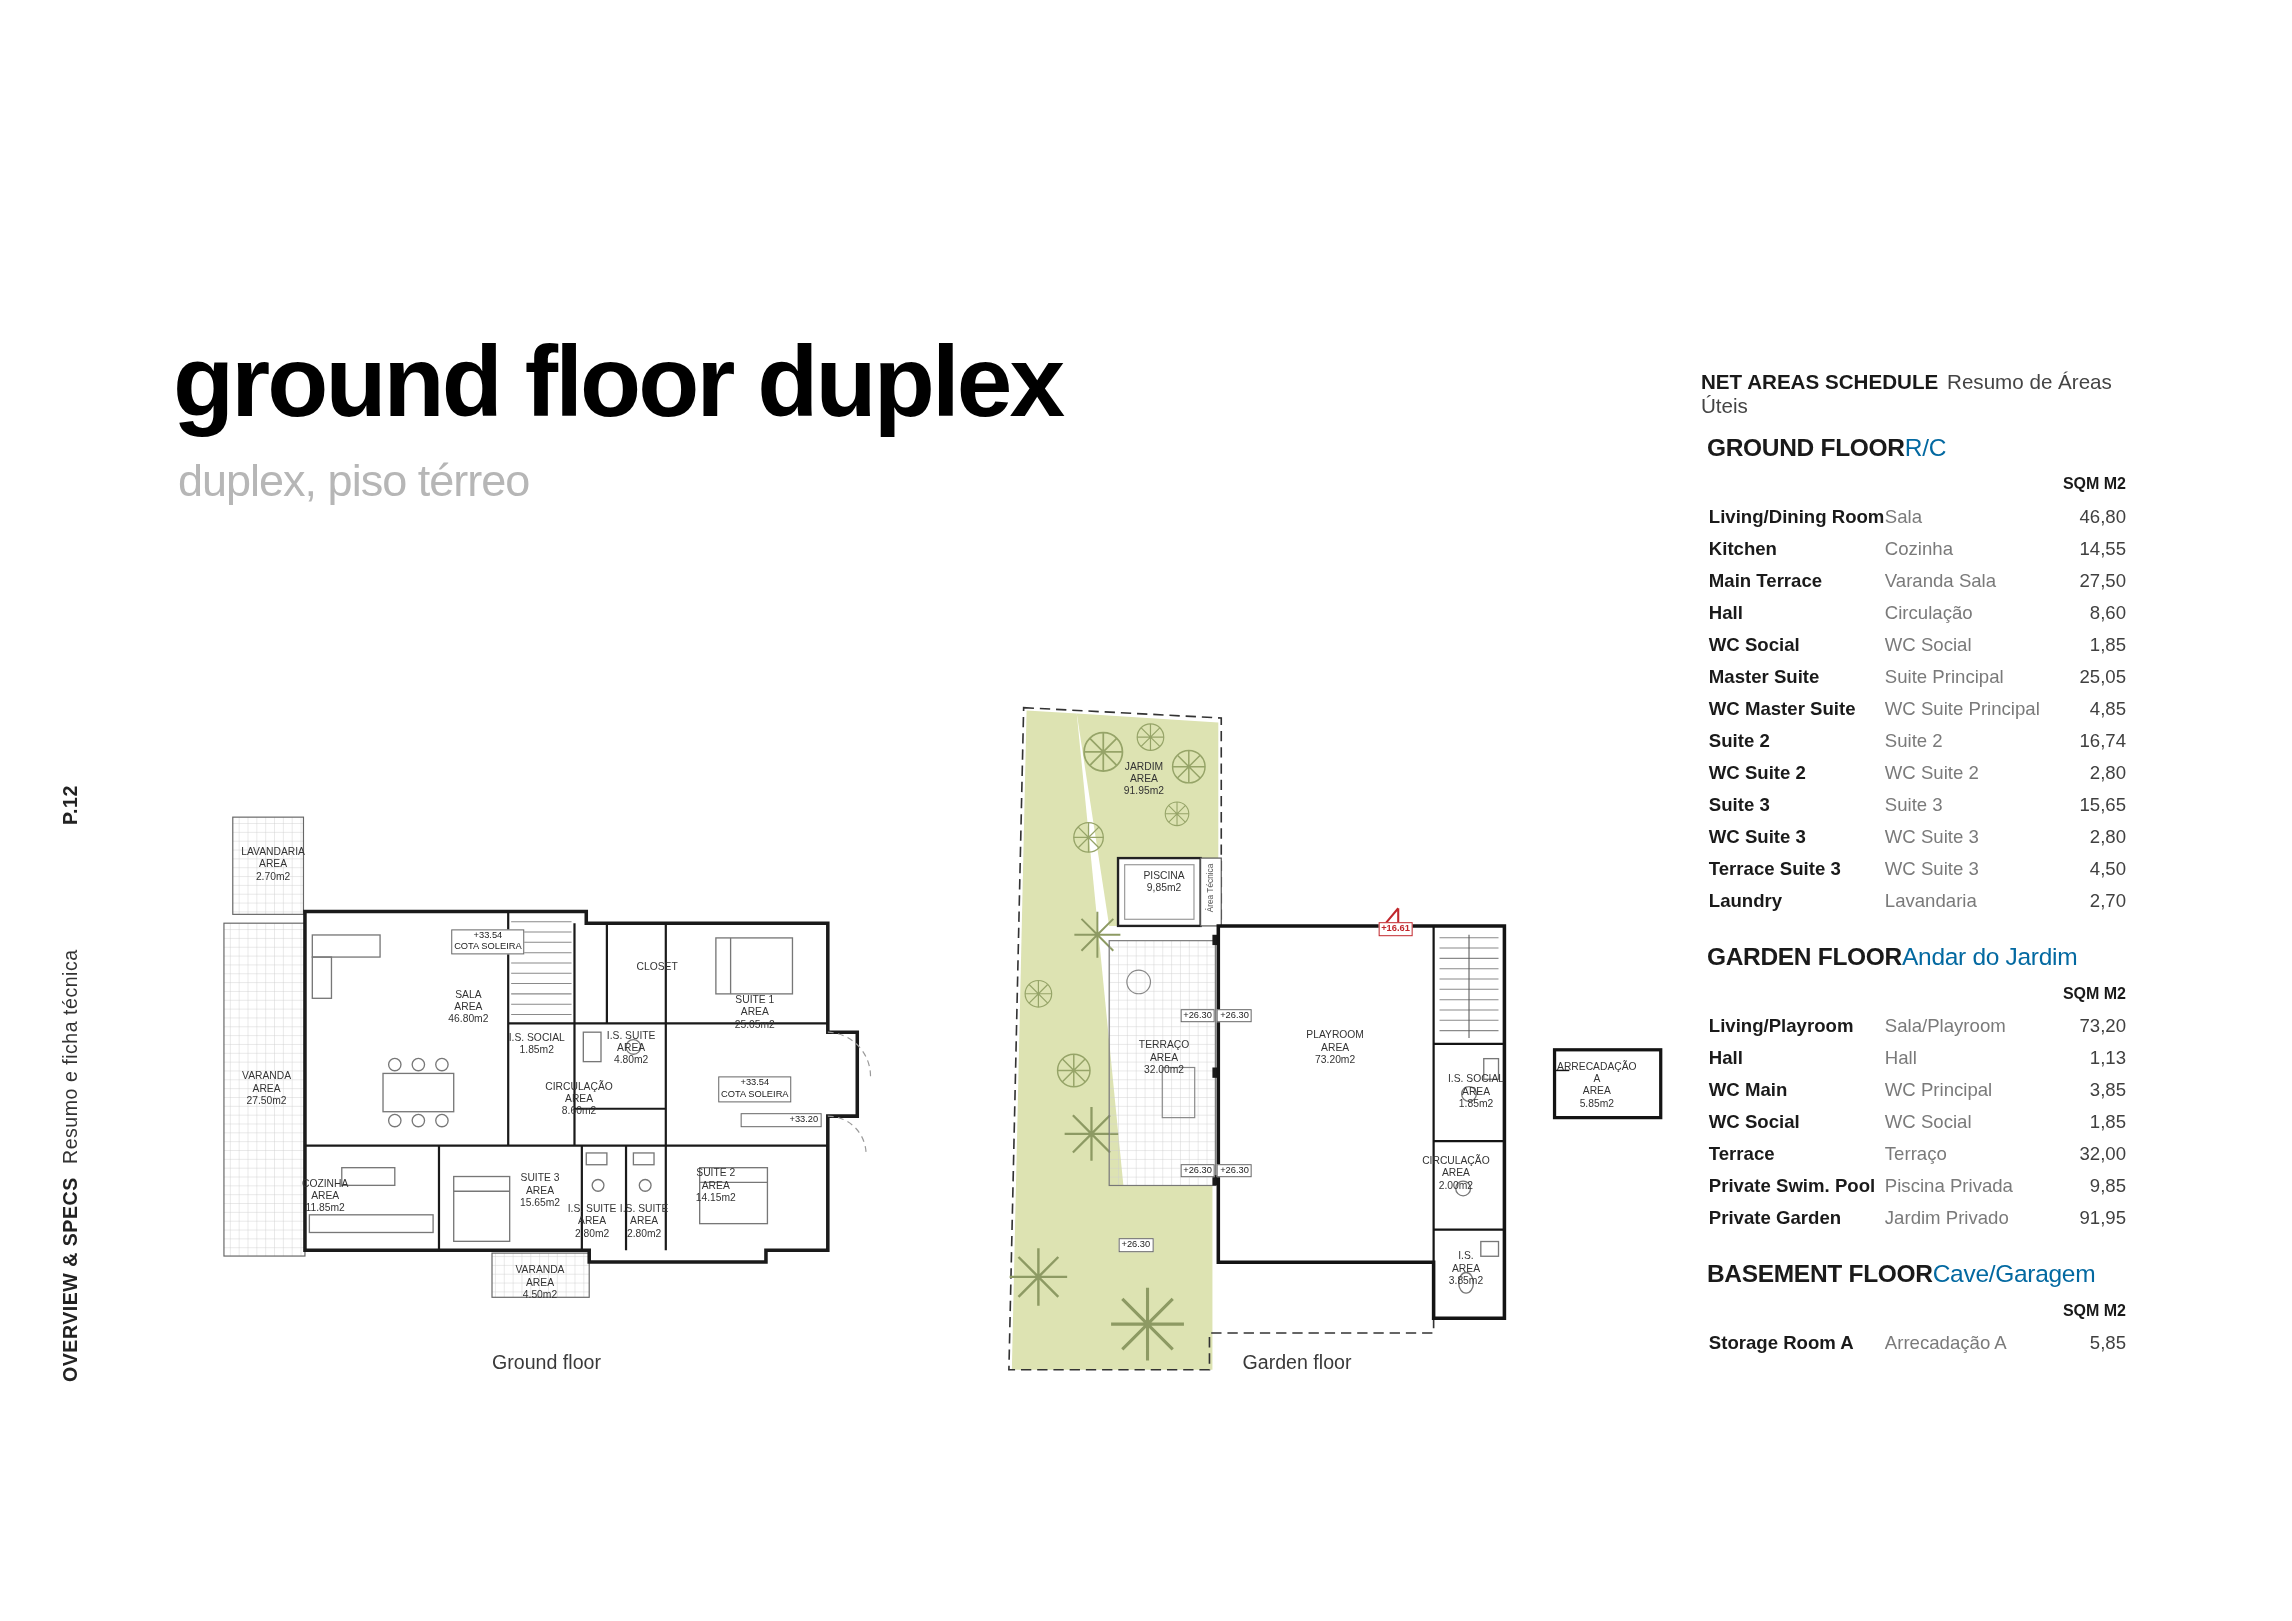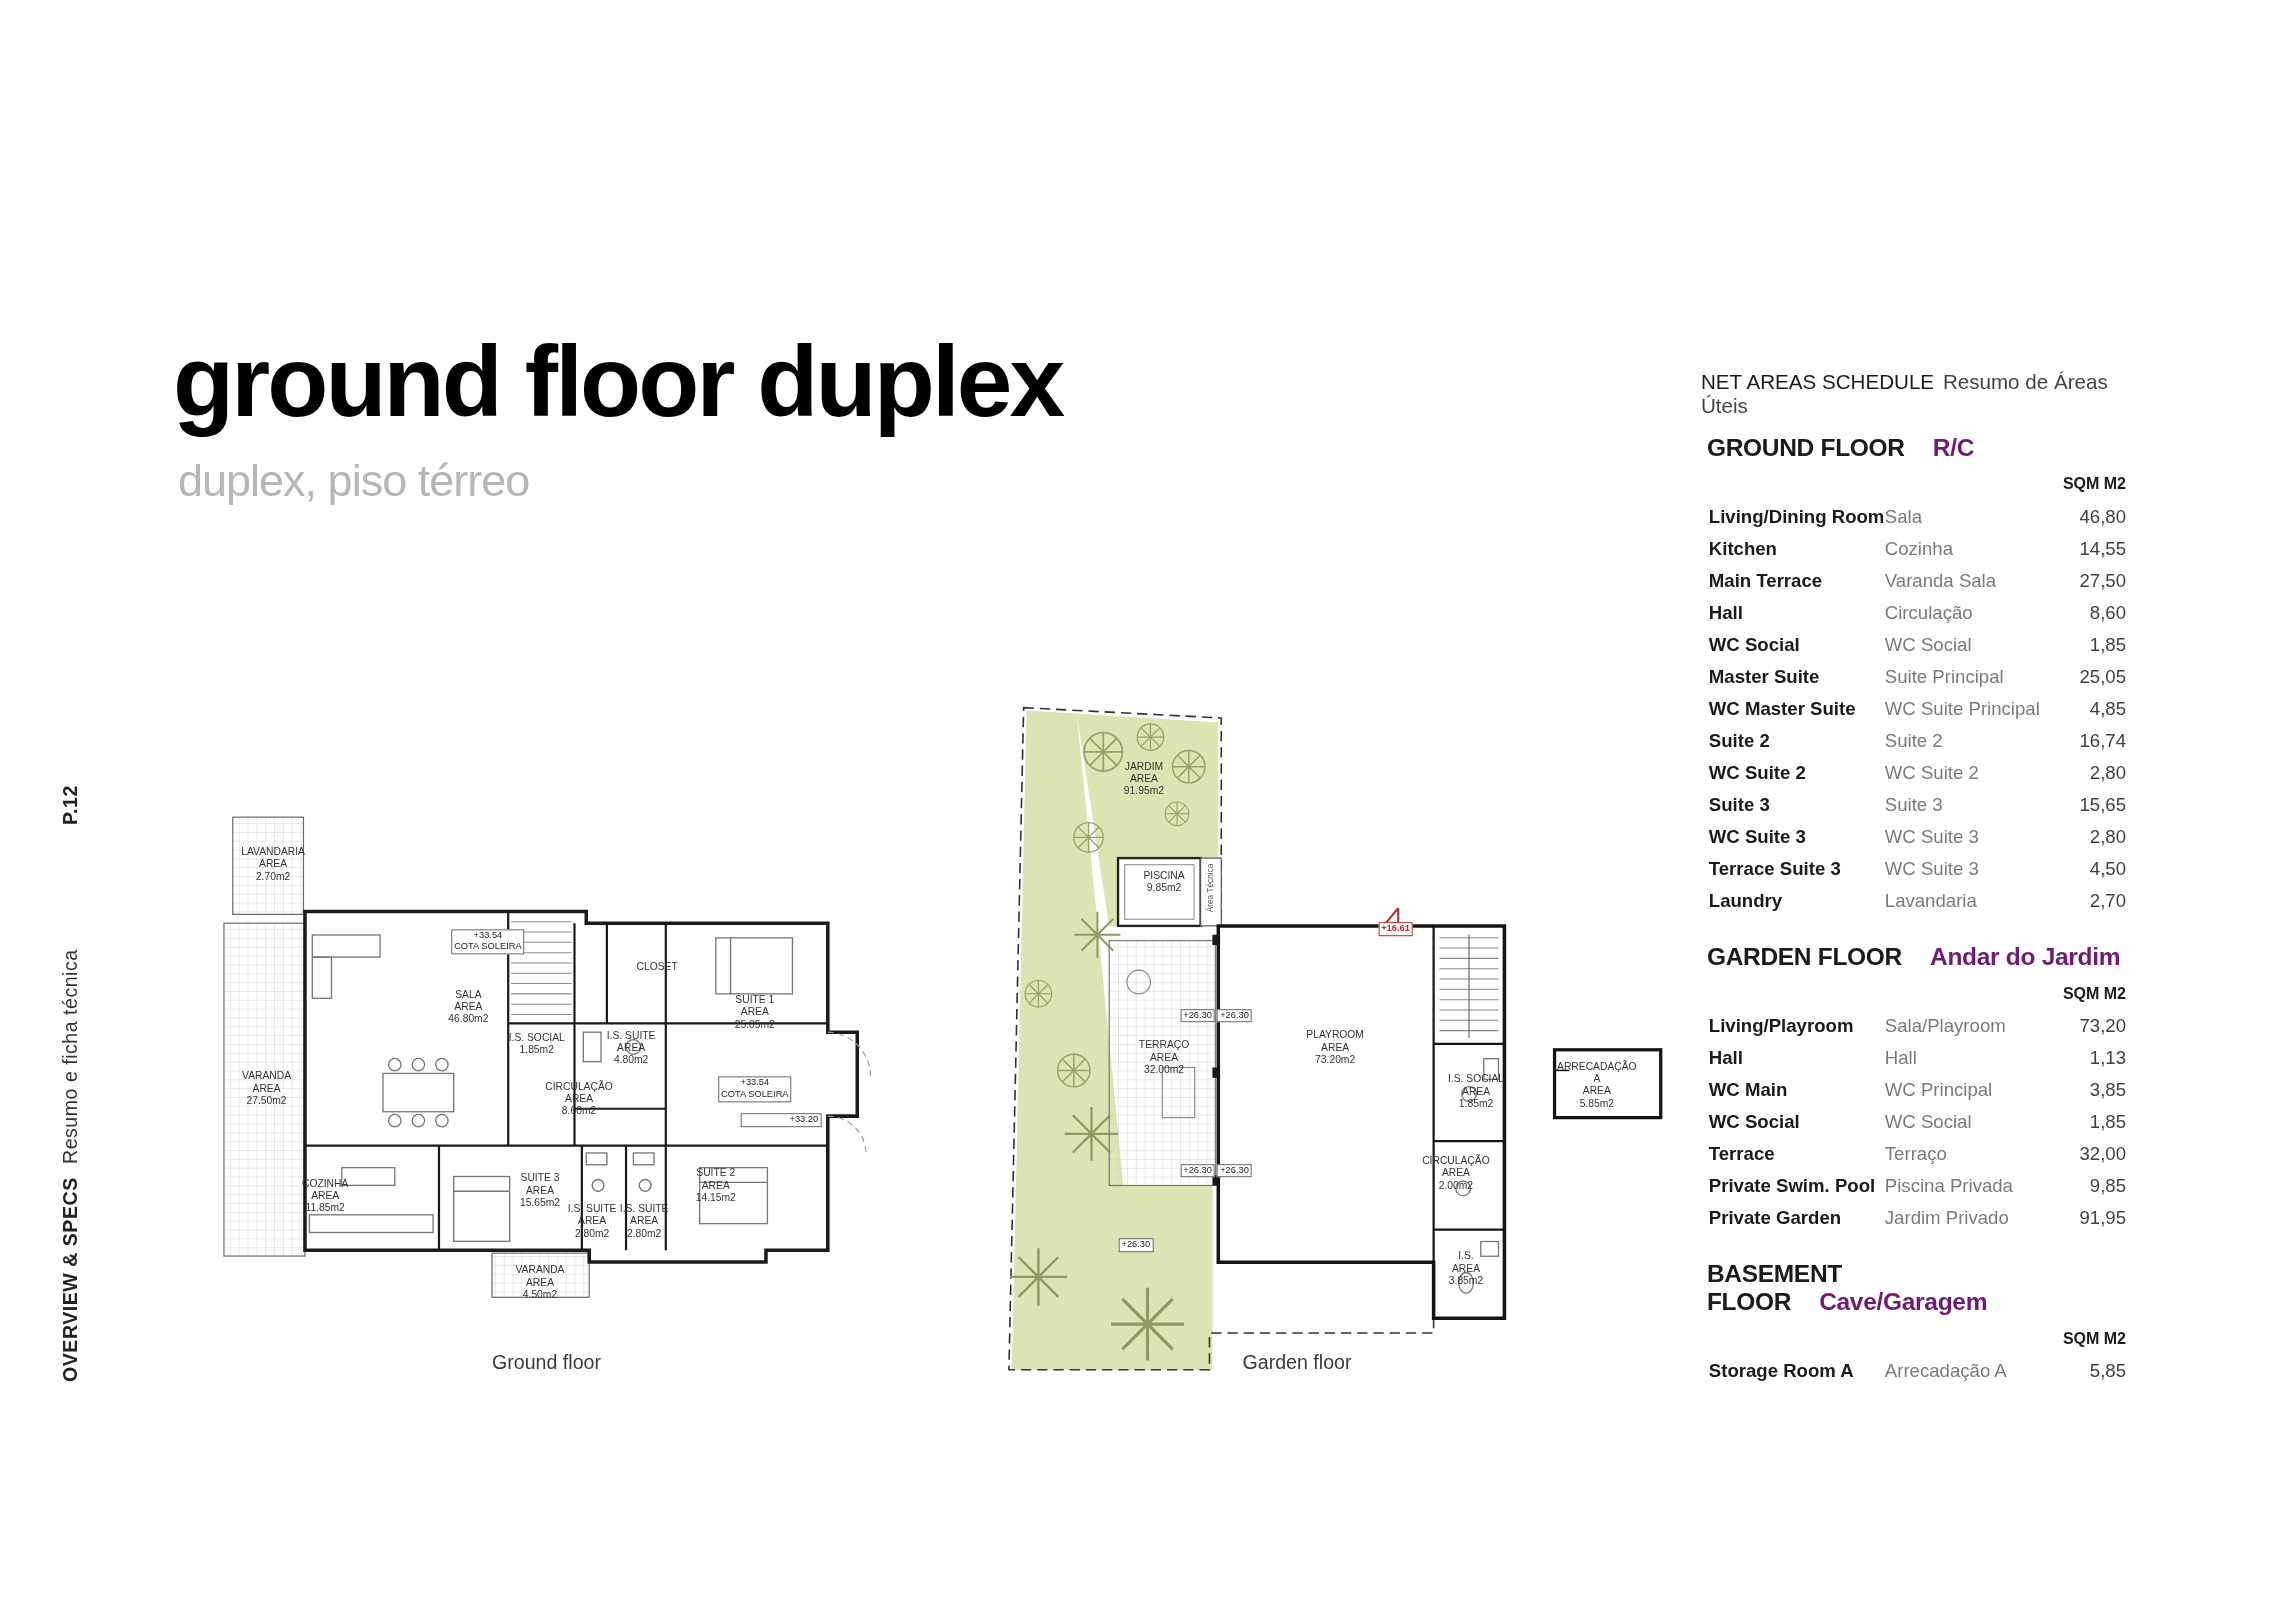--- a/index.html
+++ b/index.html
@@ -52,26 +52,26 @@
   }
   .plan-caption {
     position:absolute; text-align:center; font-size:19.6px; color:#3a3a3a;
   }
   .caption-ground { left:221px; top:1351px; width:651px; }
   .caption-garden { left:1003px; top:1351px; width:588px; }
 
   
   .schedule { position:absolute; left:1701px; top:370px; width:427px; }
   .sched-title { font-size:20.6px; margin-bottom:15.7px; }
-  .sched-title .b { font-weight:400; color:#1a1a1a; }
+  .sched-title .b { font-weight:700; color:#1a1a1a; }
   .sched-title .r { font-weight:400; color:#444; margin-left:8.8px; }
   .section { margin-bottom:25.5px; }
   .sec-heading { font-size:24.5px; margin:7.8px 0 2px 5.9px; letter-spacing:-0.3px; }
   .sec-heading .hb { font-weight:700; color:#1a1a1a; }
-  .sec-heading .hr { font-weight:700; color:#701a75; margin-left:28px; }
+  .sec-heading .hr { font-weight:400; color:#0369a1; margin-left:0; }
   .unit {
     text-align:right; font-weight:700; font-size:16px; color:#1a1a1a;
     padding:11.8px 2px 7.8px 0;
   }
   .srow {
     display:grid; grid-template-columns:176px 178px 1fr; align-items:center;
     min-height:32px; padding-left:7.8px; font-size:18.6px;
   }
   .srow .en { font-weight:700; color:#1a1a1a; }
   .srow .pt { font-weight:400; color:#7a7a7a; white-space:pre-line; line-height:1.08; }

